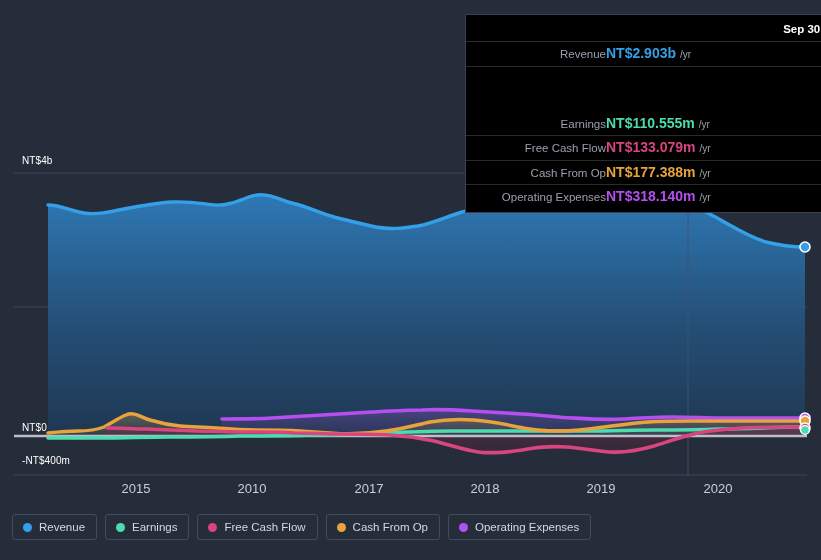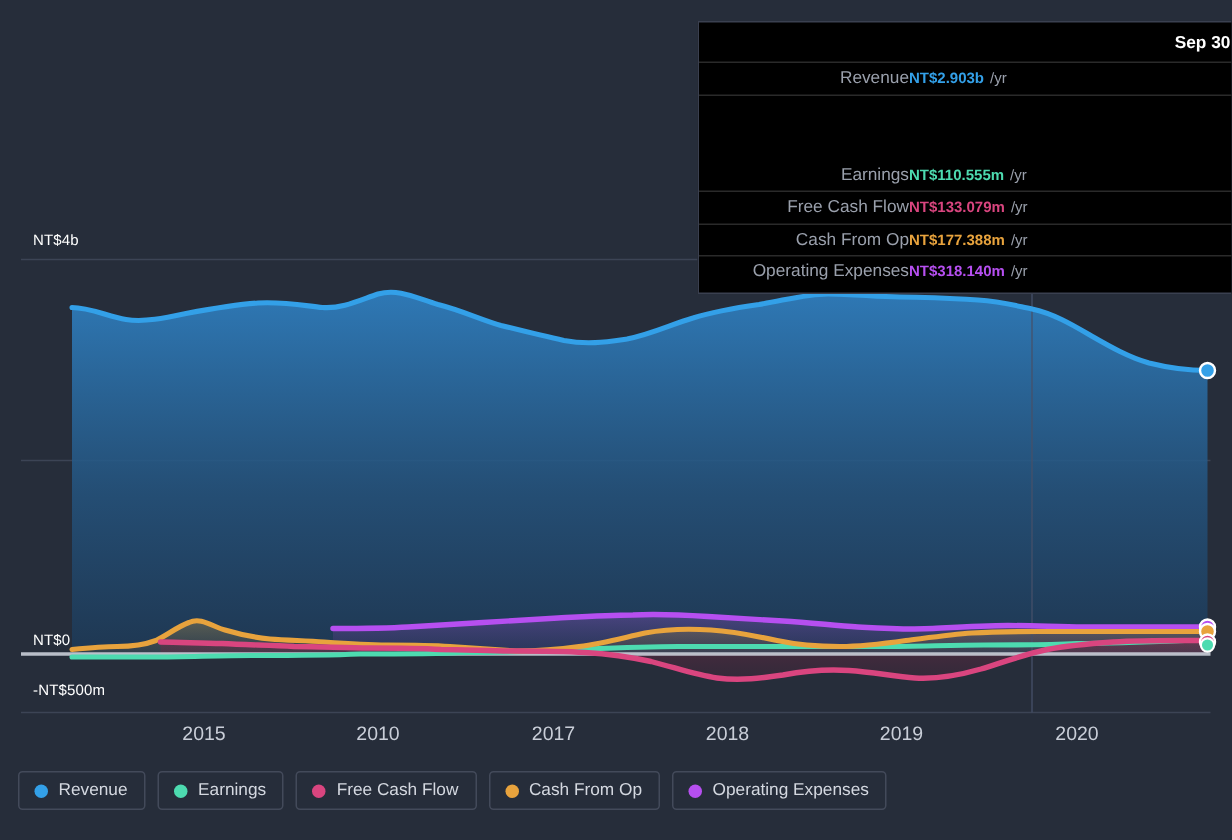--- a/index.html
+++ b/index.html
@@ -83,21 +83,21 @@
   }
   .tt-row.no-rule { border-top: none; }
   .tt-key {
     color: #9aa0ac;
     width: 128px;
     flex: 0 0 128px;
     font-size: 11.5px;
   }
   .tt-val {
     font-weight: bold;
-    font-size: 10px;
+    font-size: 14px;
     margin-right: 4px;
   }
   .tt-unit {
     color: #9aa0ac;
     font-size: 10px;
   }
   .tt-sub-val { font-weight: bold; color: #ffffff; font-size: 11.5px; margin-right: 4px; }
 
   
   #legend {
@@ -337,21 +337,21 @@
       <circle cx="805" cy="247" r="5" fill="#33a0e8" stroke="#ffffff" stroke-width="1.6"></circle>
       <circle cx="805" cy="418" r="5" fill="#b64ff0" stroke="#ffffff" stroke-width="1.6"></circle>
       <circle cx="805" cy="421" r="5" fill="#e8a33d" stroke="#ffffff" stroke-width="1.6"></circle>
       <circle cx="805" cy="428" r="5" fill="#d9457f" stroke="#ffffff" stroke-width="1.6"></circle>
       <circle cx="805" cy="430" r="4.4" fill="#4ddbb0" stroke="#ffffff" stroke-width="1.4"></circle>
     </g>
   </svg>
 
   <div class="axis-label y-label" id="y-label-top">NT$4b</div>
   <div class="axis-label y-label" id="y-label-zero">NT$0</div>
-  <div class="axis-label y-label" id="y-label-bottom">-NT$500m</div>
+  <div class="axis-label y-label" id="y-label-bottom">-NT$400m</div>
 
   <div id="x-axis">
       <div class="x-label" style="left: 136px;">2015</div>
       <div class="x-label" style="left: 252px;">2010</div>
       <div class="x-label" style="left: 369px;">2017</div>
       <div class="x-label" style="left: 485px;">2018</div>
       <div class="x-label" style="left: 601px;">2019</div>
       <div class="x-label" style="left: 718px;">2020</div>
     </div>
 

